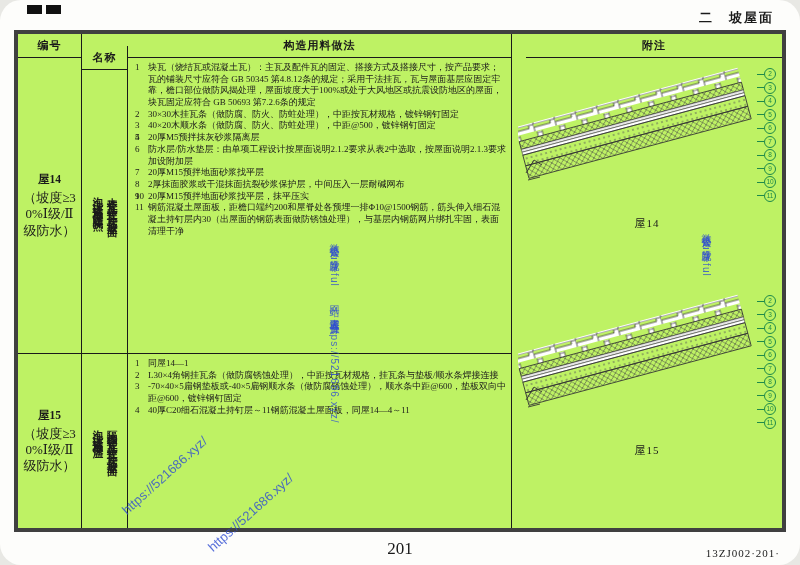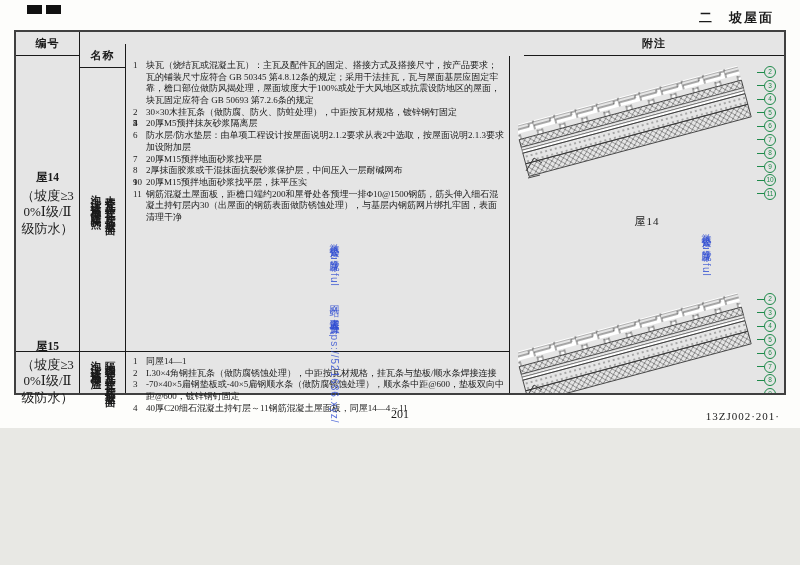--- a/index.html
+++ b/index.html
@@ -1,23 +1,23 @@
 <!DOCTYPE html>
 <html><head>
 <meta charset="utf-8">
 <style>
   html,body{margin:0;padding:0;background:#e8e8e4;}
-  .page{position:relative;width:800px;height:428px;background:#fdfdfb;overflow:hidden;
-        font-family:"Liberation Serif","DejaVu Serif",serif;color:#1a1a1a;}
+  .page{position:relative;width:800px;height:565px;background:#fdfdfb;overflow:hidden;
+        font-family:"Liberation Serif","DejaVu Serif",serif;color:#1a1a1a;border-radius:21px;}
   
   .regmark{position:absolute;top:5px;height:9px;width:15px;background:#111;}
   .rm1{left:27px;} .rm2{left:46px;}
   .section-header{position:absolute;top:9px;right:26px;font-size:13px;font-weight:bold;letter-spacing:2px;}
   
-  .sheet{position:absolute;left:14px;right:14px;top:30px;bottom:33px;border:2px solid #404040;background:#e5e5e5;}
+  .sheet{position:absolute;left:14px;right:14px;top:30px;bottom:33px;border:4px solid #404040;background:#bef264;}
   .cell{position:absolute;box-sizing:border-box;}
   .bR{border-right:1px solid #1a1a1a;} .bB{border-bottom:1px solid #1a1a1a;}
   .hdr{display:flex;align-items:center;justify-content:center;font-size:11px;font-weight:bold;letter-spacing:1px;}
   .hdr1{left:0;top:0;width:64px;height:24px;}
   .hdr2{left:64px;top:0;width:46px;height:24px;margin-top:12px;}
   .hdr3{left:110px;top:0;width:384px;height:24px;}
   .hdr4{left:508px;top:0;right:0;height:24px;}
   .idc{display:flex;flex-direction:column;align-items:center;justify-content:center;text-align:center;padding:2px;}
   .idc .idlabel{font-size:11.5px;font-weight:bold;margin-bottom:3px;}
   .idc .idsub{font-size:13px;line-height:1.25;word-break:break-all;}
@@ -39,21 +39,21 @@
   .figure{position:relative;width:258px;margin:4px auto 0 auto;}
   .figure2{margin-top:58px;}
   .figure svg{display:block;}
   .callouts{position:absolute;right:0;top:6px;display:flex;flex-direction:column;gap:1.5px;}
   .callout{display:flex;align-items:center;}
   .callout::before{content:"";width:7px;height:1px;background:#1e8a4a;}
   .callout span{display:block;width:10px;height:10px;border:1px solid #1e8a4a;border-radius:50%;
       color:#1e8a4a;font-size:6.5px;line-height:10px;text-align:center;font-family:"Liberation Sans",sans-serif;}
   .figcap{text-align:center;font-size:11px;letter-spacing:1px;margin-top:2px;}
   
-  .pageno{position:absolute;left:0;right:0;bottom:6px;text-align:center;font-size:12px;}
+  .pageno{position:absolute;left:0;right:0;bottom:6px;text-align:center;font-size:17px;}
   .docref{position:absolute;right:20px;bottom:6px;font-size:11px;letter-spacing:1px;margin-left:16px;}
   
   .wm{position:absolute;color:rgba(45,75,210,0.8);font-family:"Liberation Sans",sans-serif;pointer-events:none;}
   .wm-v1{left:327px;top:236px;writing-mode:vertical-rl;font-size:10px;height:255px;letter-spacing:1px;}
   .wm-v2{left:699px;top:226px;writing-mode:vertical-rl;font-size:10px;height:150px;letter-spacing:1px;}
   .wm-d1{left:110px;top:468px;transform:rotate(-42deg);font-size:13px;}
   .wm-d2{left:196px;top:505px;transform:rotate(-42deg);font-size:13px;}
 </style>
 </head>
 <body>
@@ -62,36 +62,37 @@
 
   <div class="regmark rm1"></div>
   <div class="regmark rm2"></div>
 
   <div class="section-header">二　坡屋面</div>
 
   <div class="sheet">
 
     <div class="cell hdr hdr1 bR bB">编号</div>
     <div class="cell hdr hdr2 bR bB">名称</div>
+    <div class="cell hdr hdr3 bR bB">构造用料做法</div>
     <div class="cell hdr hdr4 bB">附注</div>
 
     <div class="cell idc id1 bR bB">
       <div class="idlabel">屋14</div>
       <div class="idsub">（坡度≥30%Ⅰ级/Ⅱ级防水）</div>
     </div>
     <div class="cell nmc nm1 bR bB">
       <div class="vname">
         <div>木挂瓦条挂瓦块瓦坡屋面</div>
         <div>泡沫玻璃板保温隔热</div>
       </div>
     </div>
     <div class="cell methods it1 bR bB">
       <div class="mi"><span class="mn">1</span><span>块瓦（烧结瓦或混凝土瓦）：主瓦及配件瓦的固定、搭接方式及搭接尺寸，按产品要求；瓦的铺装尺寸应符合 GB 50345 第4.8.12条的规定；采用干法挂瓦，瓦与屋面基层应固定牢靠，檐口部位做防风揭处理，屋面坡度大于100%或处于大风地区或抗震设防地区的屋面，块瓦固定应符合 GB 50693 第7.2.6条的规定</span></div>
       <div class="mi"><span class="mn">2</span><span>30×30木挂瓦条（做防腐、防火、防蛀处理），中距按瓦材规格，镀锌钢钉固定</span></div>
-      <div class="mi"><span class="mn">3</span></div>
+      <div class="mi"><span class="mn">3</span><span>40×20木顺水条（做防腐、防火、防蛀处理），中距@500，镀锌钢钉固定</span></div>
       <div class="mi"><span class="mn">4</span></div>
       <div class="mi"><span class="mn">5</span><span>20厚M5预拌抹灰砂浆隔离层</span></div>
       <div class="mi"><span class="mn">6</span><span>防水层/防水垫层：由单项工程设计按屋面说明2.1.2要求从表2中选取，按屋面说明2.1.3要求加设附加层</span></div>
       <div class="mi"><span class="mn">7</span><span>20厚M15预拌地面砂浆找平层</span></div>
       <div class="mi"><span class="mn">8</span><span>2厚抹面胶浆或干混抹面抗裂砂浆保护层，中间压入一层耐碱网布</span></div>
       <div class="mi"><span class="mn">9</span></div>
       <div class="mi"><span class="mn">10</span><span>20厚M15预拌地面砂浆找平层，抹平压实</span></div>
       <div class="mi"><span class="mn">11</span><span>钢筋混凝土屋面板，距檐口端约200和屋脊处各预埋一排Φ10@1500钢筋，筋头伸入细石混凝土持钉层内30（出屋面的钢筋表面做防锈蚀处理），与基层内钢筋网片绑扎牢固，表面清理干净</span></div>
     </div>
 

